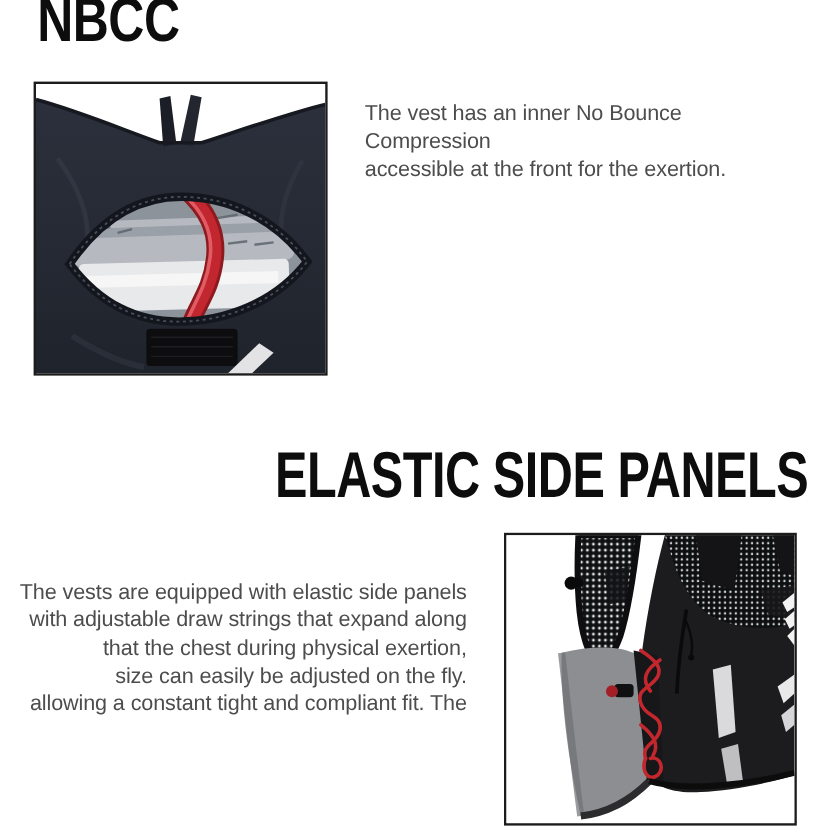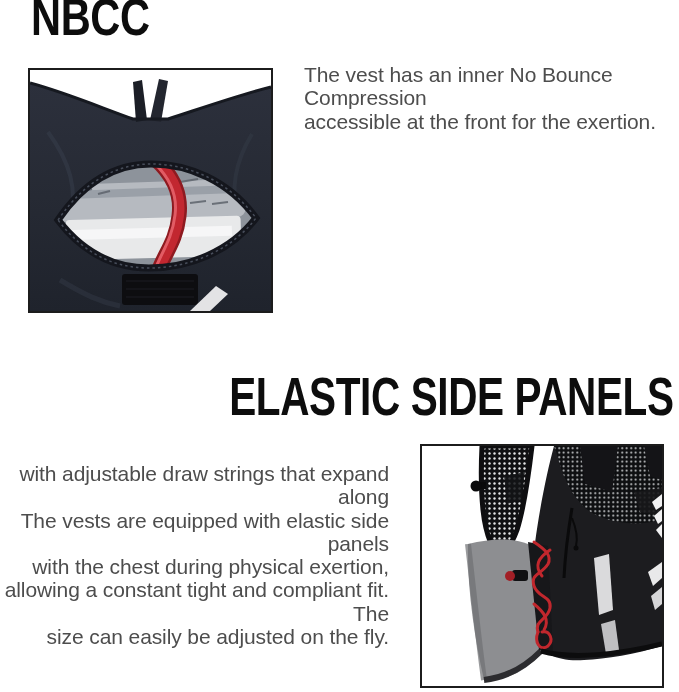--- a/index.html
+++ b/index.html
@@ -18,22 +18,23 @@
   .hd-nbcc{
     left:31px;top:-9px;font-size:52px;line-height:52px;
     transform:scaleX(0.80);transform-origin:left top;
   }
   .hd-elastic{
     right:5px;top:369px;font-size:54px;line-height:54px;
     transform:scaleX(0.75);transform-origin:right top;
   }
   
   .para{
-    position:absolute;color:#4d4d4d;font-size:21px;line-height:23.3px;
+    position:absolute;color:#4d4d4d;font-size:18px;line-height:23.3px;
     letter-spacing:-0.1px;
+    margin-top:20px;
   }
   .para-top{left:304px;top:63px;width:372px;text-align:left;}
   .para-bottom{left:0px;top:462px;width:389px;text-align:right;}
   
   .frame{
     position:absolute;border:2px solid #1c1c1c;background:#ffffff;
     margin:0;padding:0;line-height:0;
   }
   .frame-top{left:28px;top:68px;width:241px;height:241px;}
   .frame-bottom{left:420px;top:444px;width:240px;height:240px;}
@@ -108,25 +109,25 @@
     <div class="para para-top">
       <div>The vest has an inner No Bounce Compression</div>
       <div>accessible at the front for the exertion.</div>
     </div>
   </section>
 
   <section>
     <h2 class="hd hd-elastic">ELASTIC SIDE PANELS</h2>
 
     <div class="para para-bottom">
+      <div>The vests are equipped with elastic side panels</div>
       <div>with adjustable draw strings that expand along</div>
-      <div>The vests are equipped with elastic side panels</div>
-      <div>with the chest during physical exertion,</div>
+      <div>that the chest during physical exertion,</div>
+      <div>size can easily be adjusted on the fly.</div>
       <div>allowing a constant tight and compliant fit. The</div>
-      <div>size can easily be adjusted on the fly.</div>
     </div>
 
     <figure class="frame frame-bottom">
       <svg viewBox="0 0 240 240" width="240" height="240">
         <defs>
           <pattern id="meshA" width="5" height="5" patternUnits="userSpaceOnUse">
             <rect width="5" height="5" fill="#101113"></rect>
             <circle cx="2.5" cy="2.5" r="1.2" fill="#e6e7e8"></circle>
           </pattern>
           <pattern id="meshB" width="4.5" height="4.5" patternUnits="userSpaceOnUse">

